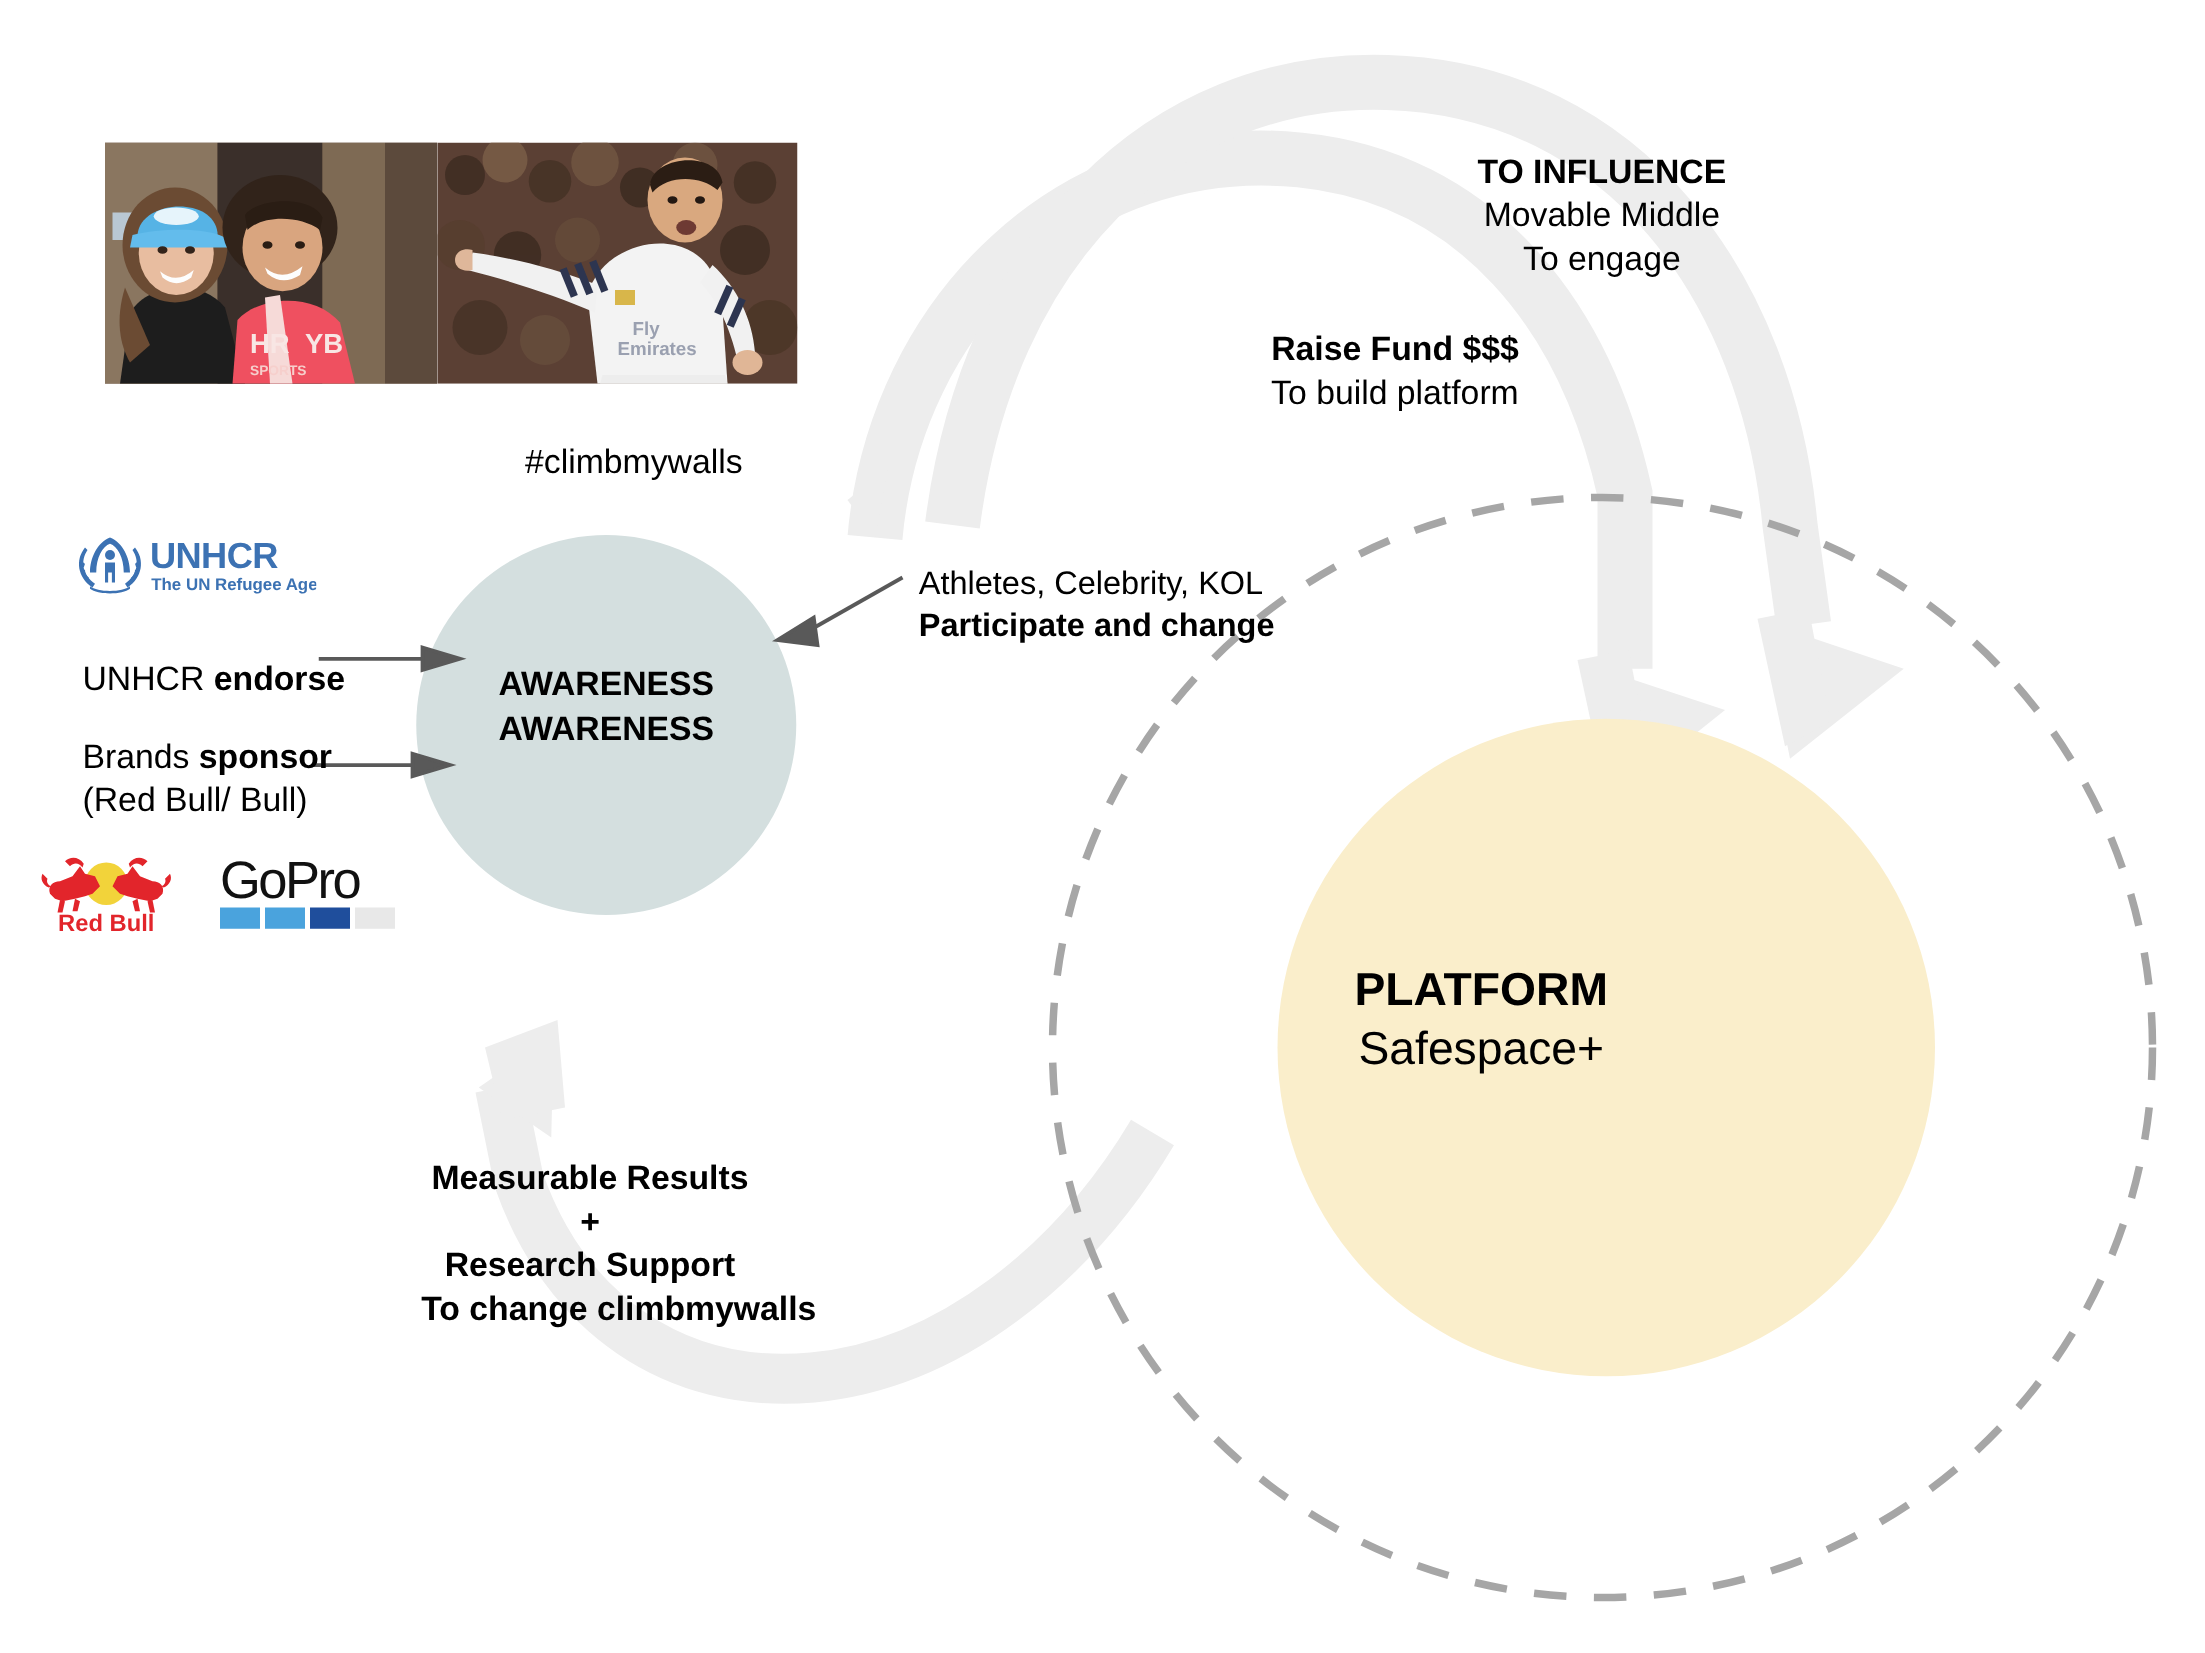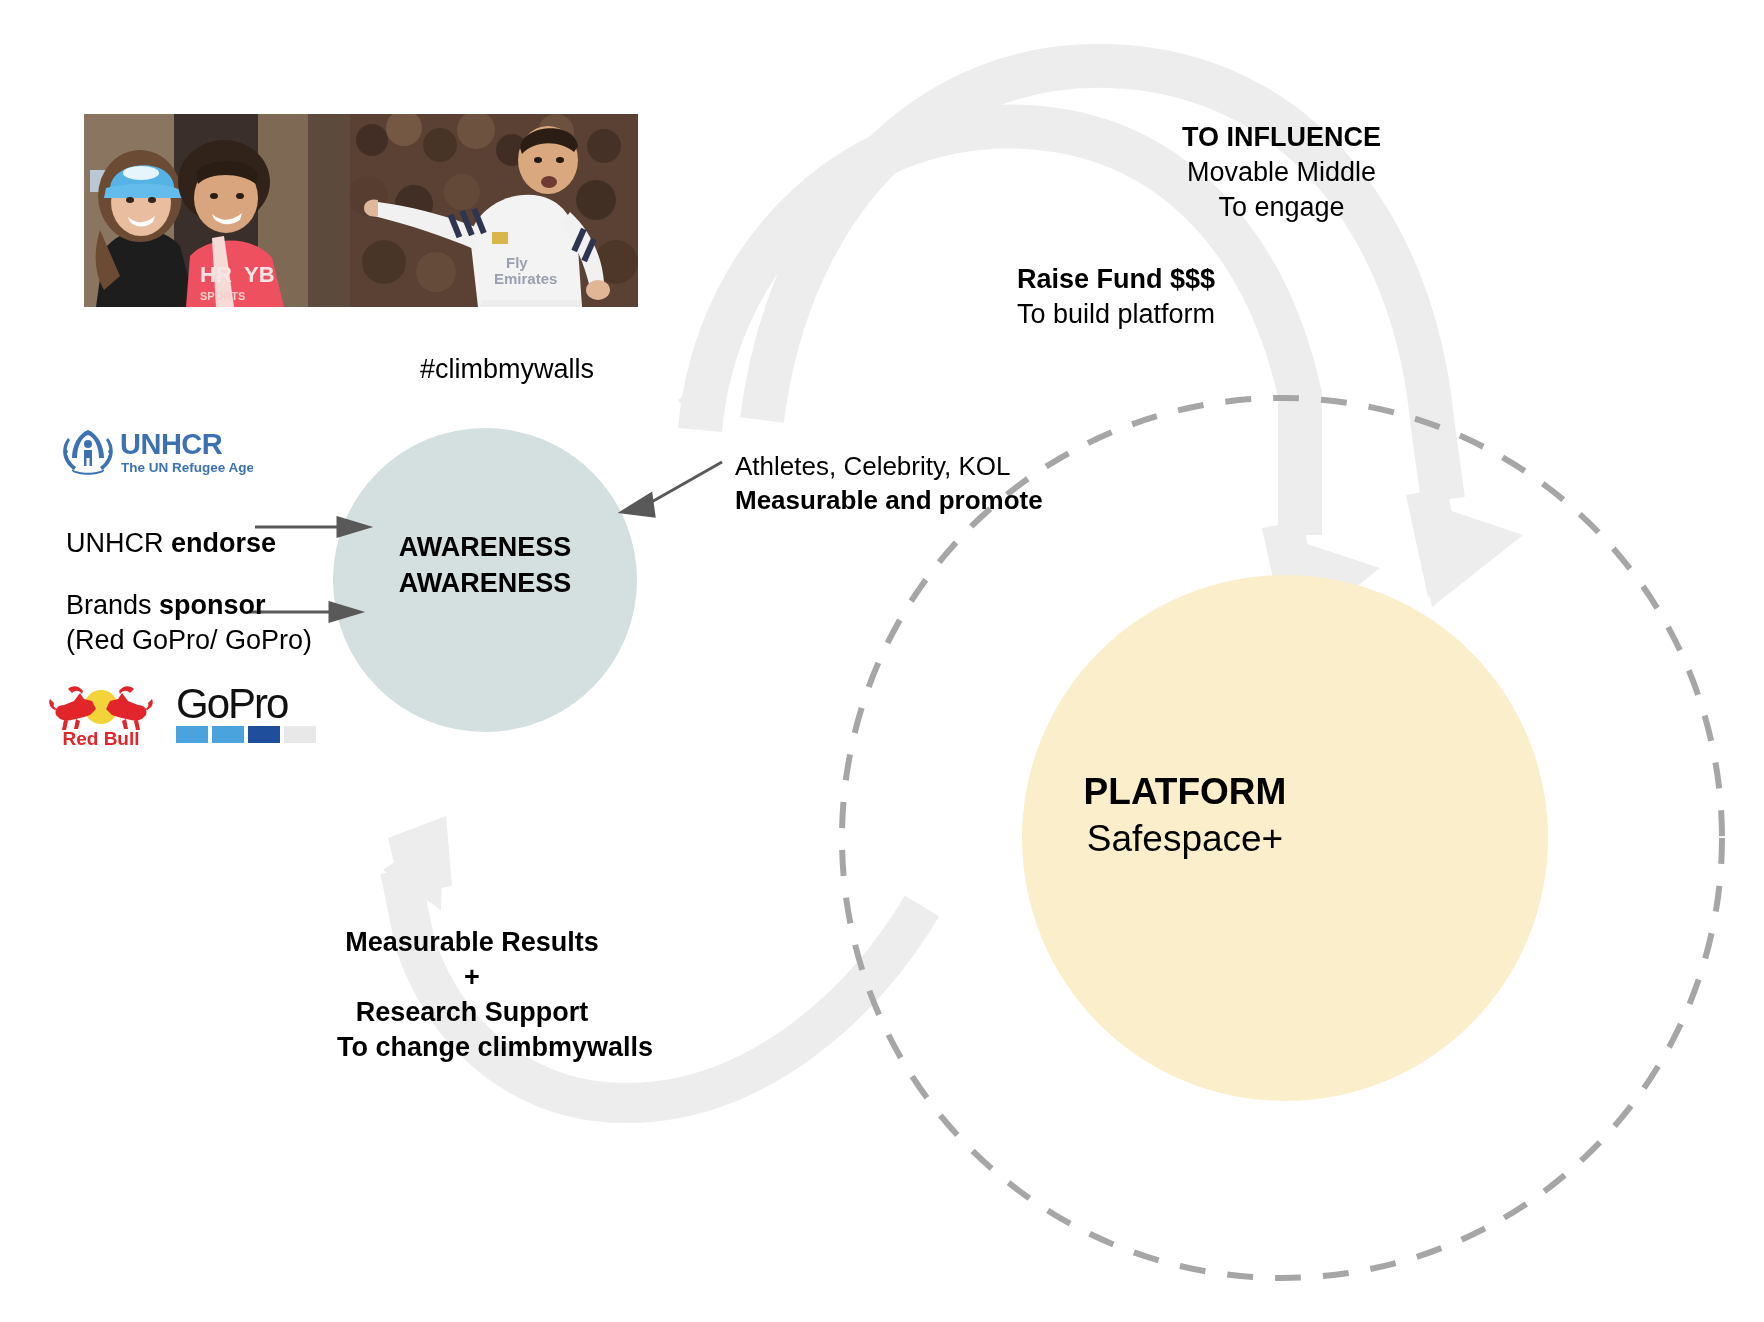--- a/index.html
+++ b/index.html
@@ -27,21 +27,21 @@
   #measurable-label{left:337px;top:925px;font-size:27px;text-align:center;width:270px;}
 
   
   .circle-label{position:absolute;text-align:center;white-space:nowrap;}
   #awareness-label{left:300px;top:530px;width:370px;font-size:27px;font-weight:bold;line-height:1.32;}
   #platform-label{left:945px;top:768px;width:480px;font-size:37px;line-height:1.28;}
 
   
   .logo{position:absolute;}
   #unhcr-logo{left:58px;top:424px;width:195px;height:55px;}
-  #redbull-logo{left:46px;top:679px;width:110px;height:70px;text-align:center;}
+  #redbull-logo{left:30px;top:679px;width:110px;height:70px;text-align:center;}
   #gopro-logo{left:174px;top:682px;width:148px;height:62px;}
 </style>
 </head>
 <body>
 
 <div id="canvas">
 
   <svg class="svg-layer" viewBox="0 0 1764 1322">
     <defs>
       <clipPath id="photo1clip">
@@ -252,26 +252,26 @@
   </div>
 
   <div class="txt" id="hashtag">#climbmywalls</div>
 
   <div class="txt" id="unhcr-endorse">
     <span>UNHCR </span><span class="b">endorse</span>
   </div>
 
   <div class="txt" id="brands-sponsor">
     <div><span>Brands </span><span class="b">sponsor</span></div>
-    <div>(Red GoPro/ GoPro)</div>
+    <div>(Red Bull/ Bull)</div>
   </div>
 
   <div class="txt" id="athletes-label">
     <div>Athletes, Celebrity, KOL</div>
-    <div class="b">Measurable and promote</div>
+    <div class="b">Participate and change</div>
   </div>
 
   <div class="txt" id="influence-label">
     <div class="b">TO INFLUENCE</div>
     <div class="u">Movable Middle</div>
     <div>To engage</div>
   </div>
 
   <div class="txt" id="raise-fund-label">
     <div class="b">Raise Fund $$$</div>

